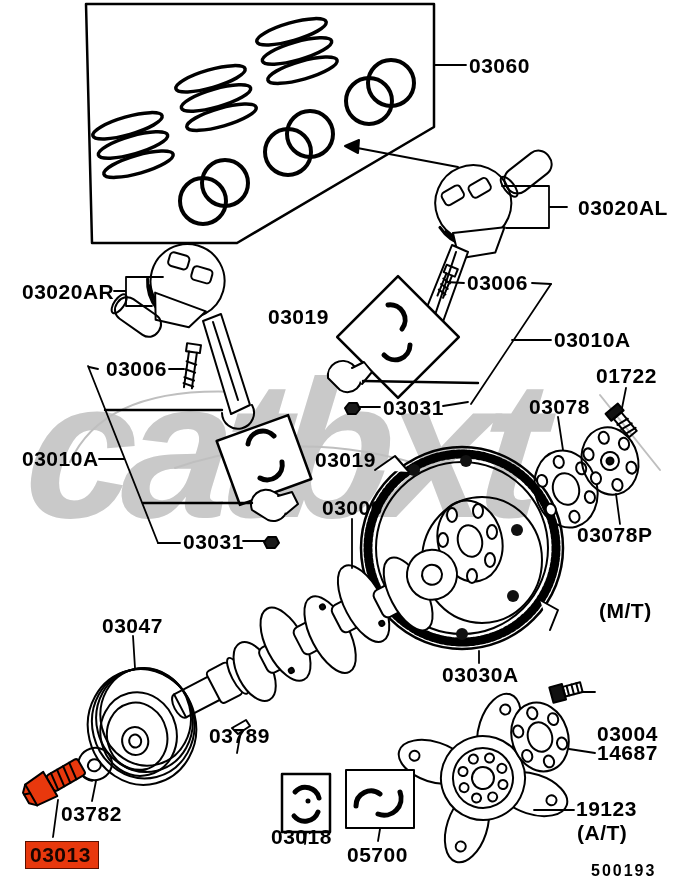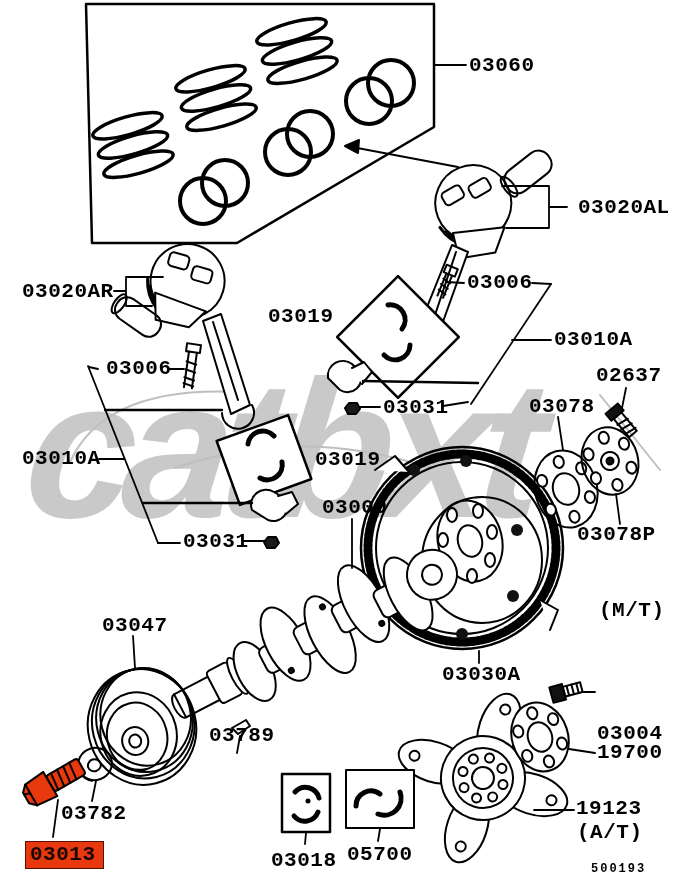--- a/index.html
+++ b/index.html
@@ -1,21 +1,21 @@
 <!DOCTYPE html>
 <html style="--hl: #e8380d;"><head>
 <meta charset="utf-8">
 <style>
   html,body{margin:0;padding:0;background:#fff;}
   .stage{position:relative;width:674px;height:884px;background:#fff;overflow:hidden;
          font-family:"Liberation Sans",sans-serif;}
   svg.art{position:absolute;left:0;top:0;}
   .lbl{position:absolute;font-weight:bold;font-size:21px;color:#000;
-       letter-spacing:0.5px;white-space:nowrap;line-height:1;font-family:Liberation Mono, monospace;}
-  .lbl.small{font-size:12px;letter-spacing:2px;}
+       letter-spacing:0.5px;white-space:nowrap;line-height:1;}
+  .lbl.small{font-size:16px;letter-spacing:2px;}
   .lbl.hl{background:var(--hl,#e8380d);border:1px solid #5a1000;
           padding:2px 7px 3px 4px;color:#1a0500;margin-left:7px;}
   .wm{position:absolute;left:28px;top:352px;width:660px;
       font-size:196px;font-weight:bold;font-style:italic;color:#c9c9c9;
       letter-spacing:-12px;transform:skewX(-6deg);line-height:1;pointer-events:none;}
 </style>
 </head>
 <body>
 
 <div class="stage">
@@ -371,35 +371,35 @@
     </g>
   </svg>
 
   <div class="lbl" style="left:469px;top:55px">03060</div>
   <div class="lbl" style="left:578px;top:197px">03020AL</div>
   <div class="lbl" style="left:22px;top:281px">03020AR</div>
   <div class="lbl" style="left:467px;top:272px">03006</div>
   <div class="lbl" style="left:268px;top:306px">03019</div>
   <div class="lbl" style="left:554px;top:329px">03010A</div>
   <div class="lbl" style="left:106px;top:358px">03006</div>
-  <div class="lbl" style="left:596px;top:365px">02637</div>
+  <div class="lbl" style="left:596px;top:365px">01722</div>
   <div class="lbl" style="left:383px;top:397px">03031</div>
   <div class="lbl" style="left:529px;top:396px">03078</div>
   <div class="lbl" style="left:22px;top:448px">03010A</div>
   <div class="lbl" style="left:315px;top:449px">03019</div>
   <div class="lbl" style="left:322px;top:497px">03000</div>
   <div class="lbl" style="left:183px;top:531px">03031</div>
   <div class="lbl" style="left:577px;top:524px">03078P</div>
   <div class="lbl" style="left:599px;top:600px">(M/T)</div>
   <div class="lbl" style="left:102px;top:615px">03047</div>
   <div class="lbl" style="left:442px;top:664px">03030A</div>
   <div class="lbl" style="left:597px;top:723px">03004</div>
-  <div class="lbl" style="left:597px;top:742px">19700</div>
+  <div class="lbl" style="left:597px;top:742px">14687</div>
   <div class="lbl" style="left:209px;top:725px">03789</div>
   <div class="lbl" style="left:576px;top:798px">19123</div>
   <div class="lbl" style="left:61px;top:803px">03782</div>
   <div class="lbl" style="left:577px;top:822px">(A/T)</div>
   <div class="lbl hl" style="left:18px;top:841px">03013</div>
-  <div class="lbl" style="left:271px;top:850px">03018</div>
+  <div class="lbl" style="left:271px;top:826px">03018</div>
   <div class="lbl" style="left:347px;top:844px">05700</div>
   <div class="lbl small" style="left:591px;top:863px">500193</div>
 
 </div>
 
 </body></html>

